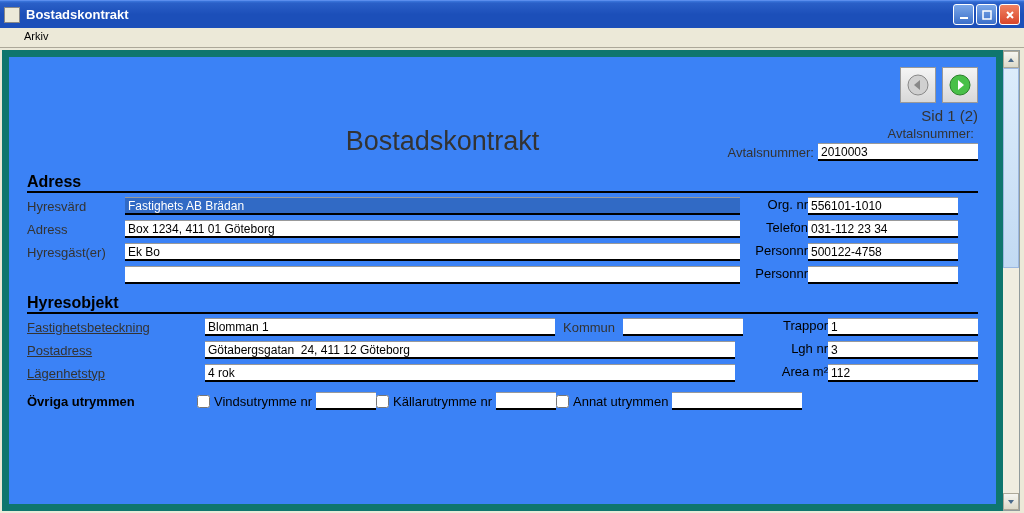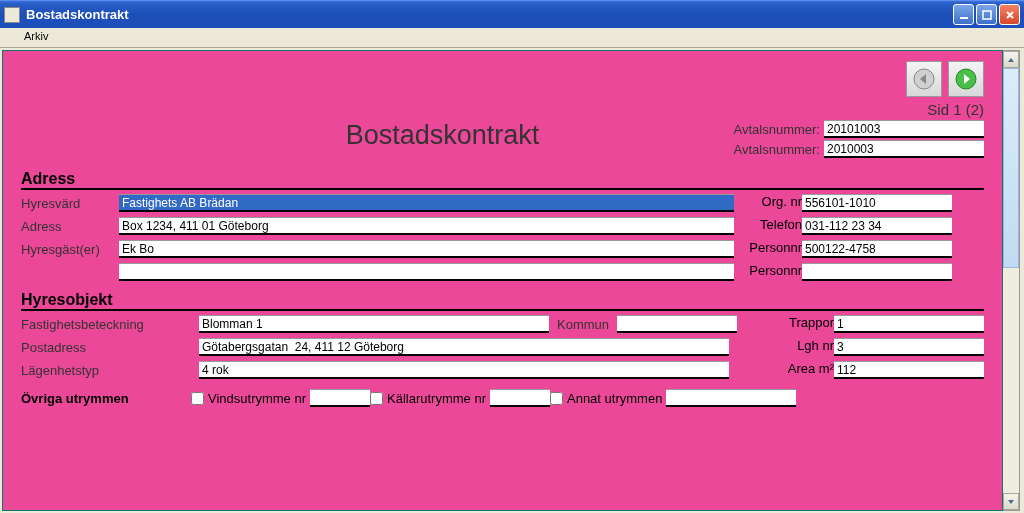--- a/index.html
+++ b/index.html
@@ -57,23 +57,23 @@
       font-size: 11px;
     }
     .menubar span { cursor: pointer; }
     .client {
       background: #ece9d8;
       height: 465px;
       padding: 2px 4px 2px 2px;
       display: flex;
     }
     .doc {
-      background: #ec4899;
+      background: #3b82f6;
       flex: 1;
-      border: 1px solid #0f766e;
+      border: 7px solid #0f766e;
       padding: 10px 18px;
       position: relative;
       overflow: hidden;
     }
     .scrollbar {
       width: 17px;
       background: #ece9d8;
       border: 1px solid #919b9c;
       border-left: none;
       display: flex;
@@ -169,21 +169,21 @@
       display: flex;
       align-items: center;
       margin-bottom: 5px;
       gap: 8px;
     }
     .form-row .label {
       font-size: 13px;
       color: #333;
     }
     .label-col-1 { width: 90px; }
-    .label-col-2 { width: 170px; }
+    .label-col-2 { width: 170px; text-decoration: underline; }
     .input-long { flex: 1; }
     .input-med { width: 150px; }
     .right-pair {
       display: flex;
       align-items: flex-start;
       gap: 0;
     }
     .right-label { width: 60px; text-align: right; font-size: 13px; }
     .extra-row {
       display: flex;
@@ -260,21 +260,20 @@
       </div>
     </div>
 
     <div class="page-indicator">Sid 1 (2)</div>
 
     <div class="header-row">
       <div class="doc-title">Bostadskontrakt</div>
       <div class="meta-fields">
         <div class="meta-row">
           <label>Avtalsnummer:</label>
-          <input class="text-input" style="width: 160px;" value="20101003">
         </div>
         <div class="meta-row">
           <label>Avtalsnummer:</label>
           <input class="text-input" style="width: 160px;" value="2010003">
         </div>
       </div>
     </div>
 
     <div class="form-section">
       <div class="section-title">Adress</div>

